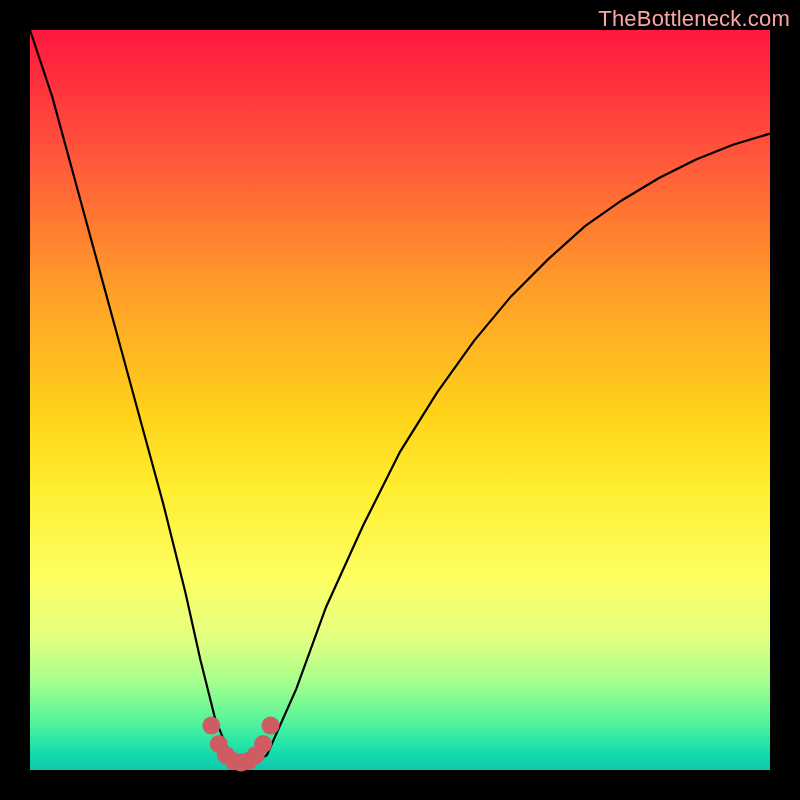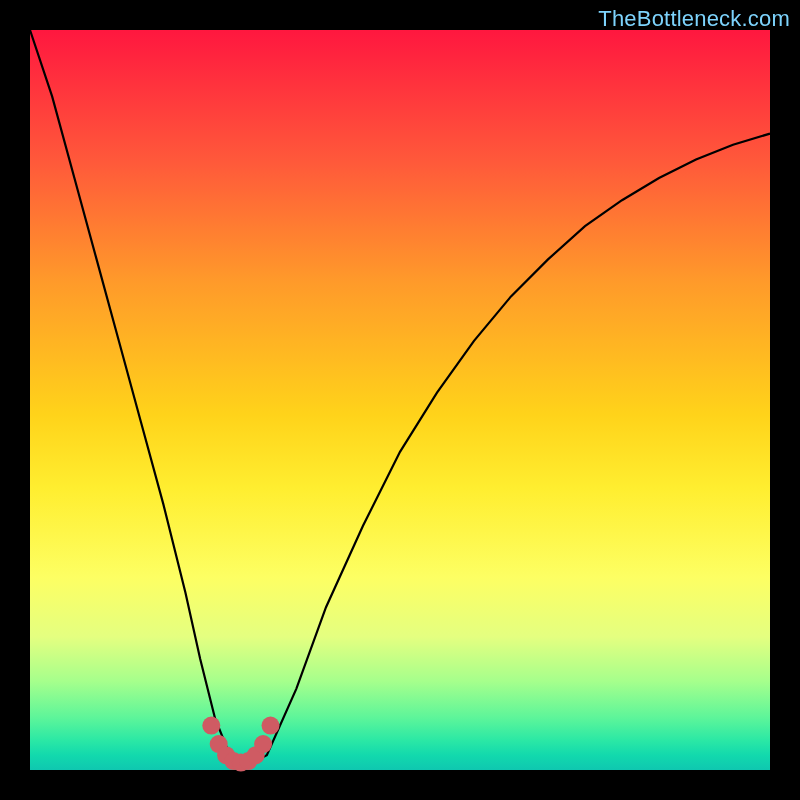--- a/index.html
+++ b/index.html
@@ -37,21 +37,21 @@
       #5cf59a 93%,
       #2be8a5 96%,
       #12d9ad 98%,
       #0fc7b0 100%
     );
   }
   .watermark {
     position: absolute;
     top: 6px;
     right: 10px;
-    color: #7dd3fc;
+    color: #fca5a5;
     font-size: 22px;
     letter-spacing: 0.2px;
   }
   svg.curve {
     position: absolute;
     top: 0;
     left: 0;
     width: 740px;
     height: 740px;
     overflow: visible;

